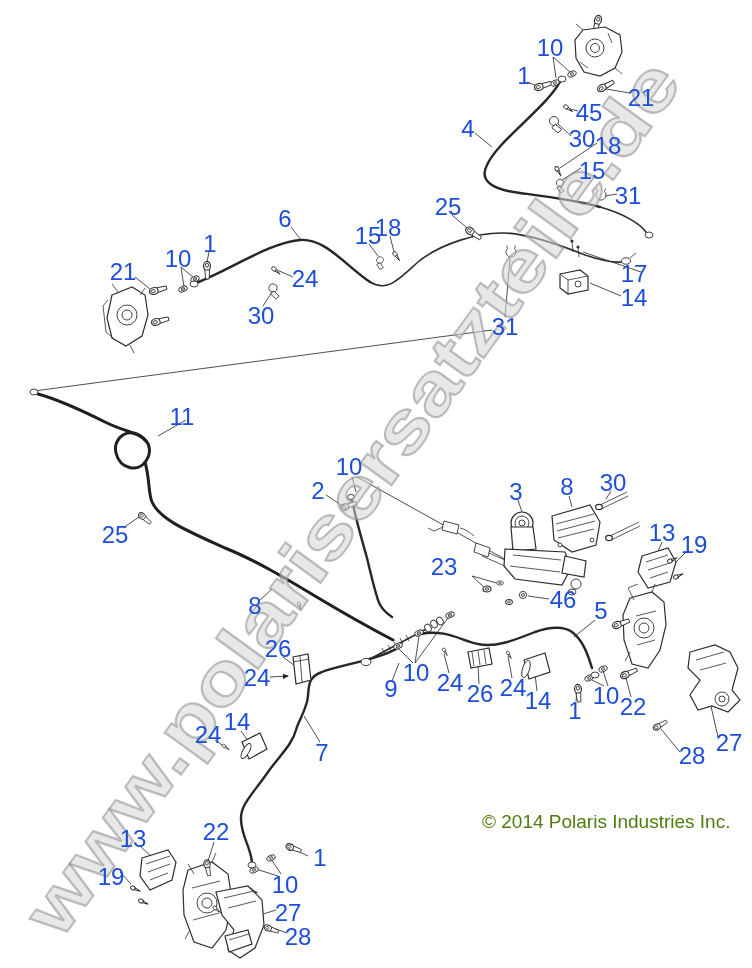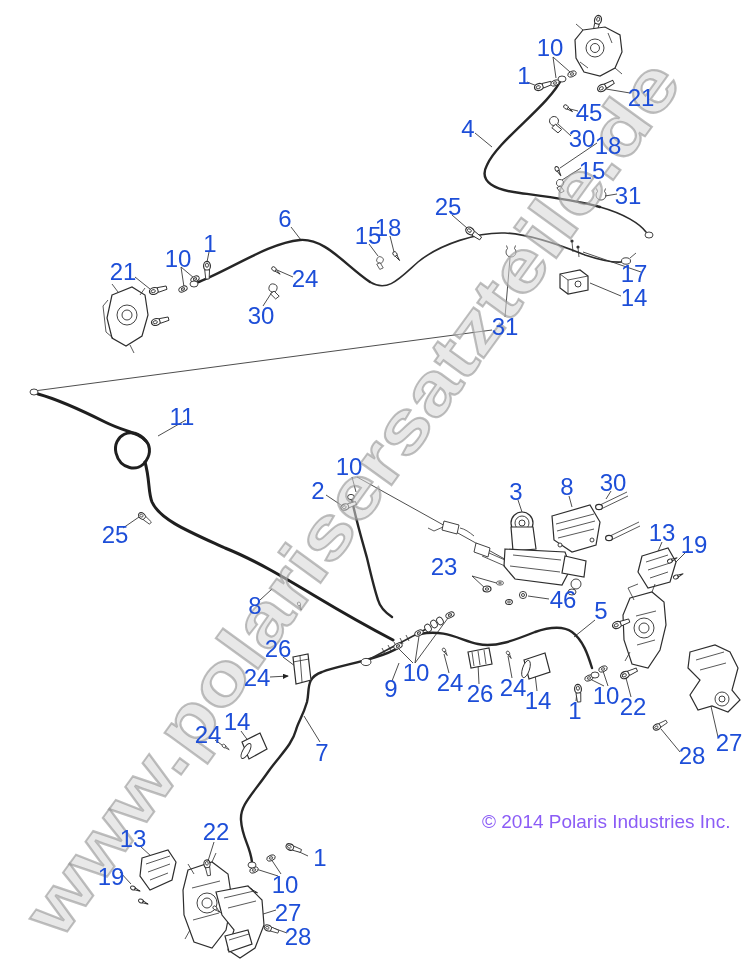--- a/index.html
+++ b/index.html
@@ -1,21 +1,21 @@
 <!DOCTYPE html>
 <html><head>
 <meta charset="utf-8">
 <style>
   html,body{margin:0;padding:0;background:#ffffff;}
   .canvas{position:relative;width:752px;height:968px;background:#fff;overflow:hidden;
           font-family:"Liberation Sans",sans-serif;}
   .canvas svg{position:absolute;left:0;top:0;}
   .co{position:absolute;transform:translate(-50%,-50%);
       font-size:24px;color:#1d4ed8;white-space:nowrap;line-height:1;}
-  .copyright{position:absolute;left:482px;top:811px;font-size:19px;color:#8b5cf6;}
+  .copyright{position:absolute;left:482px;top:811px;font-size:19px;color:#4d7c0f;}
   .ln{stroke:#3a3a3a;stroke-width:0.9;fill:none;}
   .hose{stroke:#262626;stroke-width:2.4;fill:none;stroke-linecap:round;}
   .cable{stroke:#1f1f1f;stroke-width:3;fill:none;stroke-linecap:round;}
   .pipe{stroke:#2c2c2c;stroke-width:1.6;fill:none;stroke-linecap:round;}
   .part{stroke:#2e2e2e;stroke-width:1.2;fill:#ffffff;}
   .partthin{stroke:#2e2e2e;stroke-width:0.9;fill:#ffffff;}
   .detail{stroke:#2e2e2e;stroke-width:0.8;fill:none;}
 </style>
 </head>
 <body>

